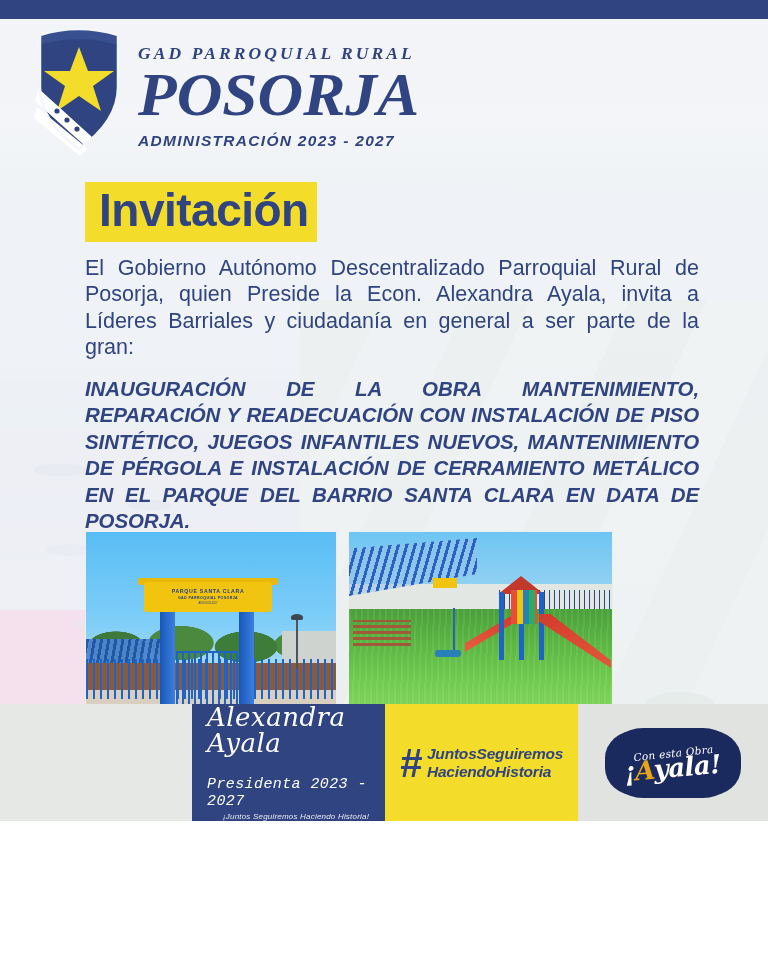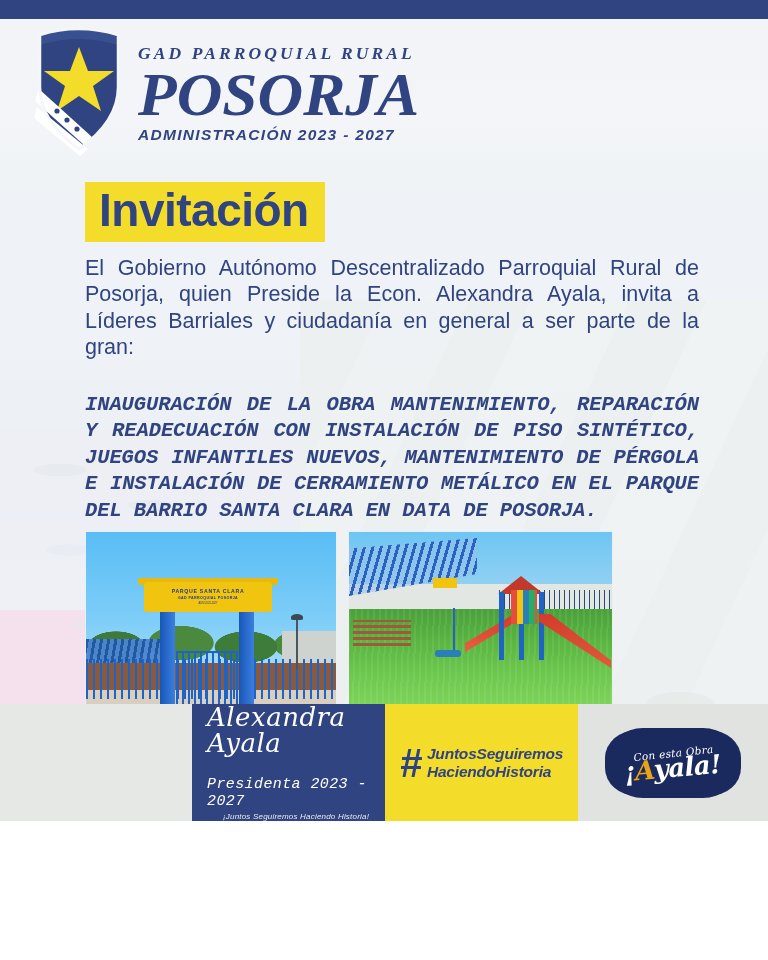--- a/index.html
+++ b/index.html
@@ -92,49 +92,49 @@
     font-family: "Liberation Serif", serif;
     font-style: italic; font-weight: bold;
     color: #2f4480; font-size: 62px; line-height: 0.92;
     letter-spacing: 0px; margin-top: 2px; white-space: nowrap;
     transform: scaleX(1.02); transform-origin: left center;
   }
   .admin-line {
     font-family: "Liberation Sans", sans-serif;
     font-style: italic; font-weight: bold;
     color: #2f4480; font-size: 15.5px; letter-spacing: 1.3px;
-    margin-top: 3px; white-space: nowrap;
+    margin-top: 9px; white-space: nowrap;
   }
 
   
   .inv-banner {
     position: absolute; left: 85px; top: 182px;
     background: #f4dc2a;
-    padding: 4px 16px 8px 14px;
+    padding: 4px 8px 8px 14px;
     z-index: 5;
   }
   .inv-banner span {
     font-family: "Liberation Sans", sans-serif;
     font-weight: bold; font-size: 46px; line-height: 1.05;
     color: #2f4480; letter-spacing: -0.5px;
     display: block;
   }
 
   
   .para-intro {
     position: absolute; left: 85px; top: 255px; width: 614px;
     z-index: 5;
     font-family: "Liberation Sans", sans-serif;
     font-size: 21.5px; line-height: 1.23; color: #2f4480;
     text-align: justify;
   }
   .para-obra {
-    position: absolute; left: 85px; top: 392px; width: 614px;
+    position: absolute; left: 85px; top: 376px; width: 614px;
     z-index: 5;
-    font-family: Liberation Mono, monospace;
+    font-family: Liberation Sans, sans-serif;
     font-weight: bold; font-style: italic;
     font-size: 20.5px; line-height: 1.29; color: #2f4480;
     text-align: justify;
     letter-spacing: -0.1px;
   }
 
   
   .photos {
     position: absolute; left: 85px; top: 531px;
     width: 528px; height: 191px; z-index: 5;

